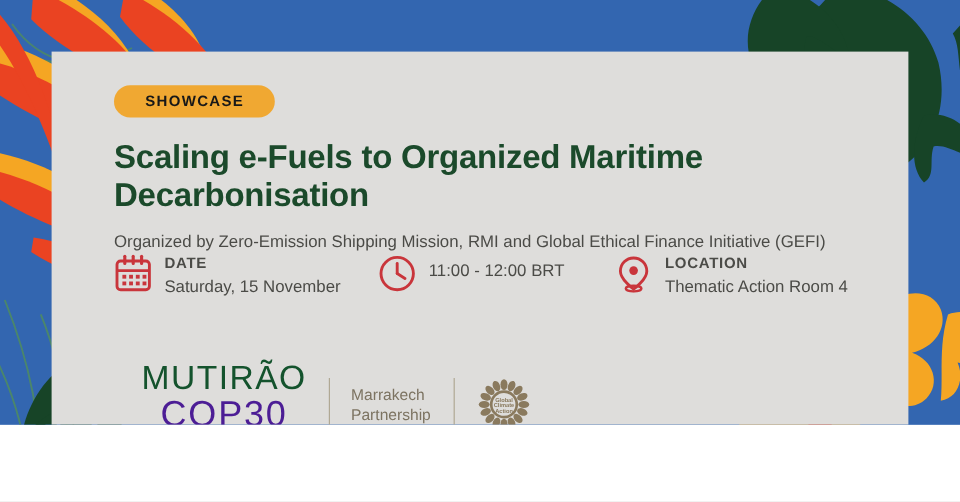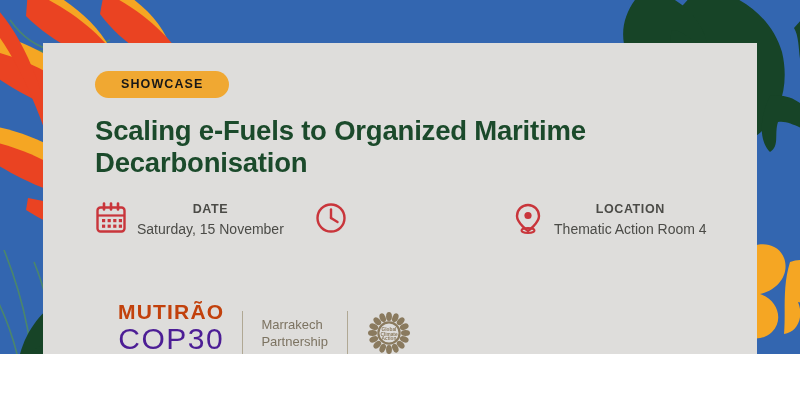--- a/index.html
+++ b/index.html
@@ -61,23 +61,21 @@
   }
   .subtitle {
     margin: 13px 0 0 0;
     font-size: 14px;
     color: #4b4b47;
     line-height: 1.3;
   }
   
   .info-row {
     display: flex;
-    margin-top: 22px;
     align-items: flex-start;
-    text-align: center;
   }
   .info-item {
     display: flex;
     align-items: flex-start;
     gap: 10px;
   }
   .info-item.date  { width: 235px; }
   .info-item.time  { width: 210px; }
   .info-item.loc   { width: 240px; }
   .info-ico {
@@ -105,24 +103,24 @@
   .logos {
     position: absolute;
     left: 75px;
     top: 258px;
     display: flex;
     align-items: center;
     gap: 18px;
   }
   .cop-logo { text-align: center; line-height: 1; }
   .mutirao {
-    font-size: 21px;
-    font-weight: bold;
+    font-size: 28px;
+    font-weight: normal;
     letter-spacing: 1.2px;
-    color: #c2410c;
+    color: #14532d;
   }
   .cop30 {
     font-size: 30px;
     letter-spacing: 1.5px;
     color: #4c1d95;
     margin-top: 2px;
   }
   .belem {
     font-size: 6.5px;
     letter-spacing: 2.1px;
@@ -237,20 +235,21 @@
     </g>
   </svg>
 
   <div class="card">
     <div class="card-inner">
 
       <div class="badge">SHOWCASE</div>
 
       <h1 class="title">Scaling e-Fuels to Organized Maritime Decarbonisation</h1>
 
+      <p class="subtitle">Organized by Zero-Emission Shipping Mission, RMI and Global Ethical Finance Initiative (GEFI)</p>
 
       <div class="info-row">
 
         <div class="info-item date">
           <svg class="info-ico" viewBox="0 0 32 32" xmlns="http://www.w3.org/2000/svg">
             <rect x="2.5" y="5.5" width="27" height="24" rx="3" fill="none" stroke="#c9353b" stroke-width="2.4"></rect>
             <line x1="2.5" y1="13.5" x2="29.5" y2="13.5" stroke="#c9353b" stroke-width="2.2"></line>
             <line x1="9" y1="1.6" x2="9" y2="7.5" stroke="#c9353b" stroke-width="2.6" stroke-linecap="round"></line>
             <line x1="16" y1="1.6" x2="16" y2="7.5" stroke="#c9353b" stroke-width="2.6" stroke-linecap="round"></line>
             <line x1="23" y1="1.6" x2="23" y2="7.5" stroke="#c9353b" stroke-width="2.6" stroke-linecap="round"></line>
@@ -271,20 +270,21 @@
           </div>
         </div>
 
         <div class="info-item time">
           <svg class="info-ico" viewBox="0 0 32 32" xmlns="http://www.w3.org/2000/svg">
             <circle cx="16" cy="16" r="13.5" fill="none" stroke="#c9353b" stroke-width="2.4"></circle>
             <line x1="16" y1="16" x2="16" y2="7.5" stroke="#c9353b" stroke-width="2.4" stroke-linecap="round"></line>
             <line x1="16" y1="16" x2="22.5" y2="20" stroke="#c9353b" stroke-width="2.4" stroke-linecap="round"></line>
           </svg>
           <div class="info-text">
+            <div class="info-value">11:00 - 12:00 BRT</div>
           </div>
         </div>
 
         <div class="info-item loc">
           <svg class="info-ico" viewBox="0 0 32 32" xmlns="http://www.w3.org/2000/svg">
             <path d="M16 3 C 9.9 3, 5 7.9, 5 14 C 5 21, 16 29, 16 29 C 16 29, 27 21, 27 14 C 27 7.9, 22.1 3, 16 3 Z" fill="none" stroke="#c9353b" stroke-width="2.4"></path>
             <circle cx="16" cy="13.5" r="3.6" fill="#c9353b"></circle>
             <ellipse cx="16" cy="28.5" rx="6.5" ry="2.4" fill="none" stroke="#c9353b" stroke-width="2"></ellipse>
           </svg>
           <div class="info-text">

